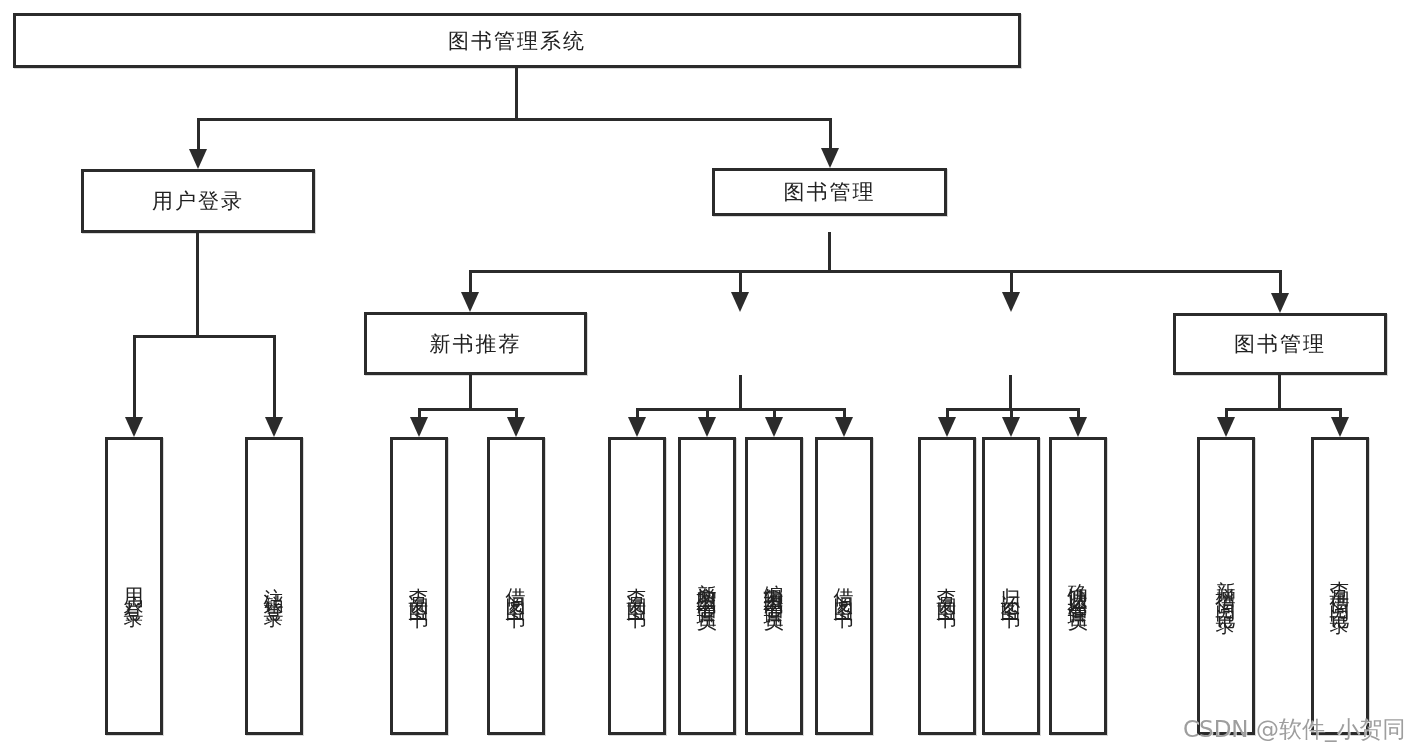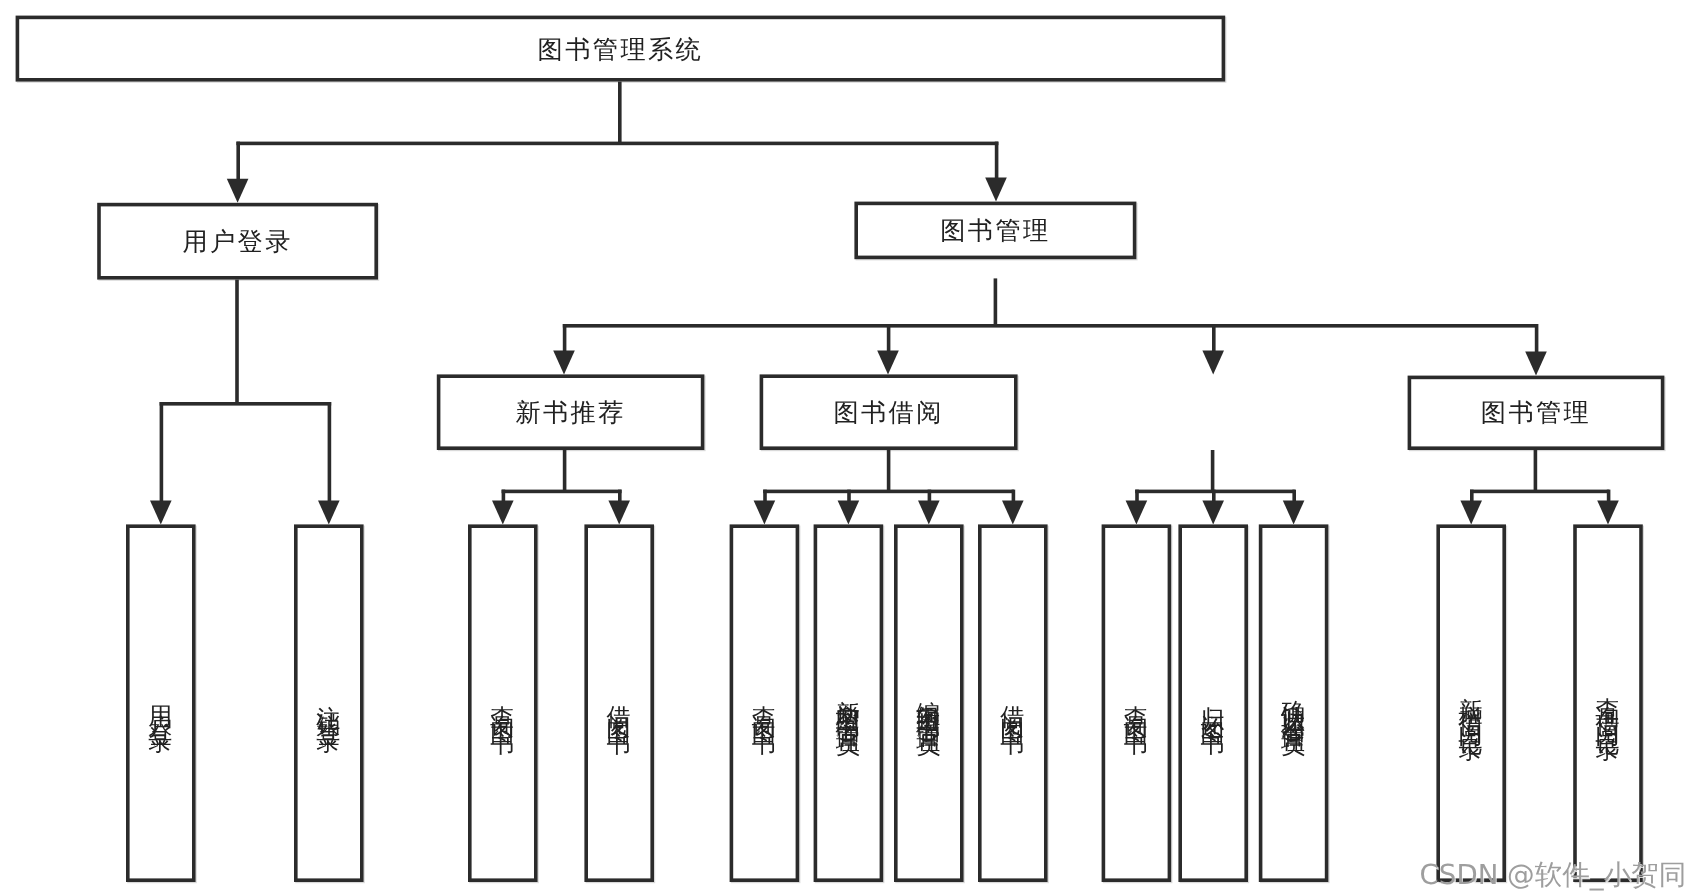--- a/index.html
+++ b/index.html
@@ -109,23 +109,20 @@
       <div class="h"></div>
     </div>
   <div class="ar" style="left:1271px;top:270px;height:43px;">
       <div class="s"></div>
       <div class="h"></div>
     </div>
 
   <div class="hbox" style="left:364px;top:312px;width:223px;height:63px;">
     <span>新书推荐</span>
   </div>
-  <div class="hbox" style="left:633px;top:312px;width:215px;height:63px;">
-    <span>图书借阅</span>
-  </div>
   <div class="hbox" style="left:1173px;top:313px;width:214px;height:62px;">
     <span>图书管理</span>
   </div>
 
   <div class="vl" style="left:469px;top:375px;height:34px;"></div>
   <div class="hl" style="left:418px;top:408px;width:100px;"></div>
   <div class="ar" style="left:410px;top:408px;height:29px;">
       <div class="s"></div>
       <div class="h"></div>
     </div>

